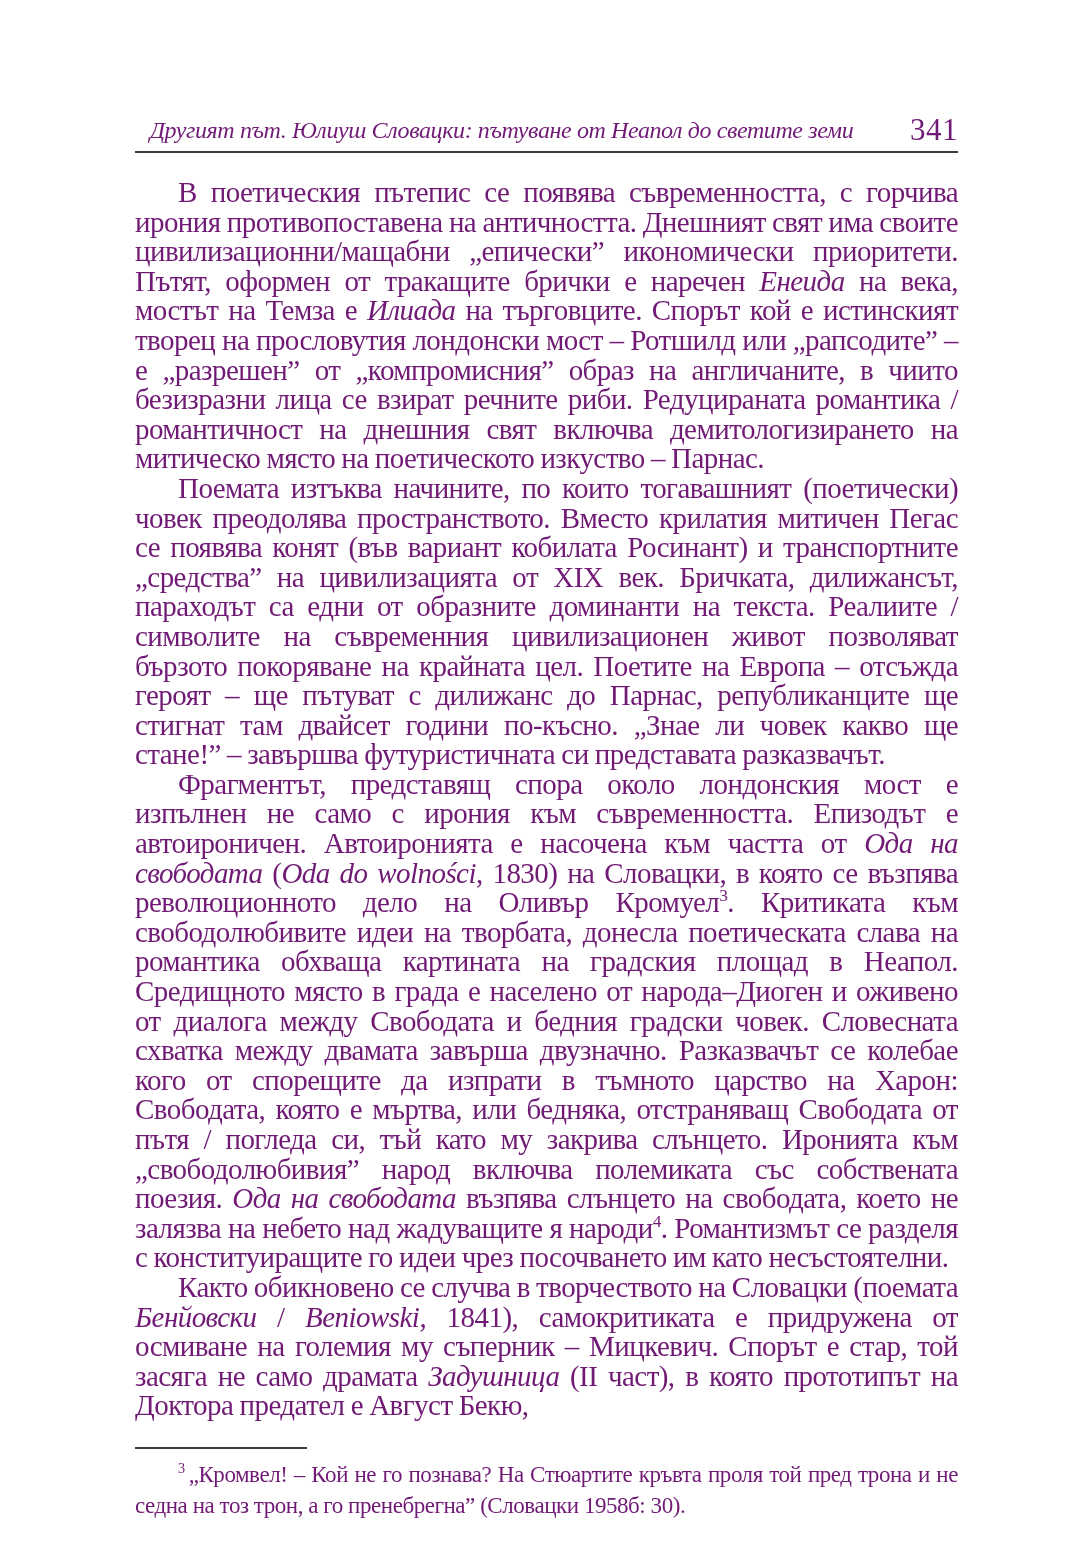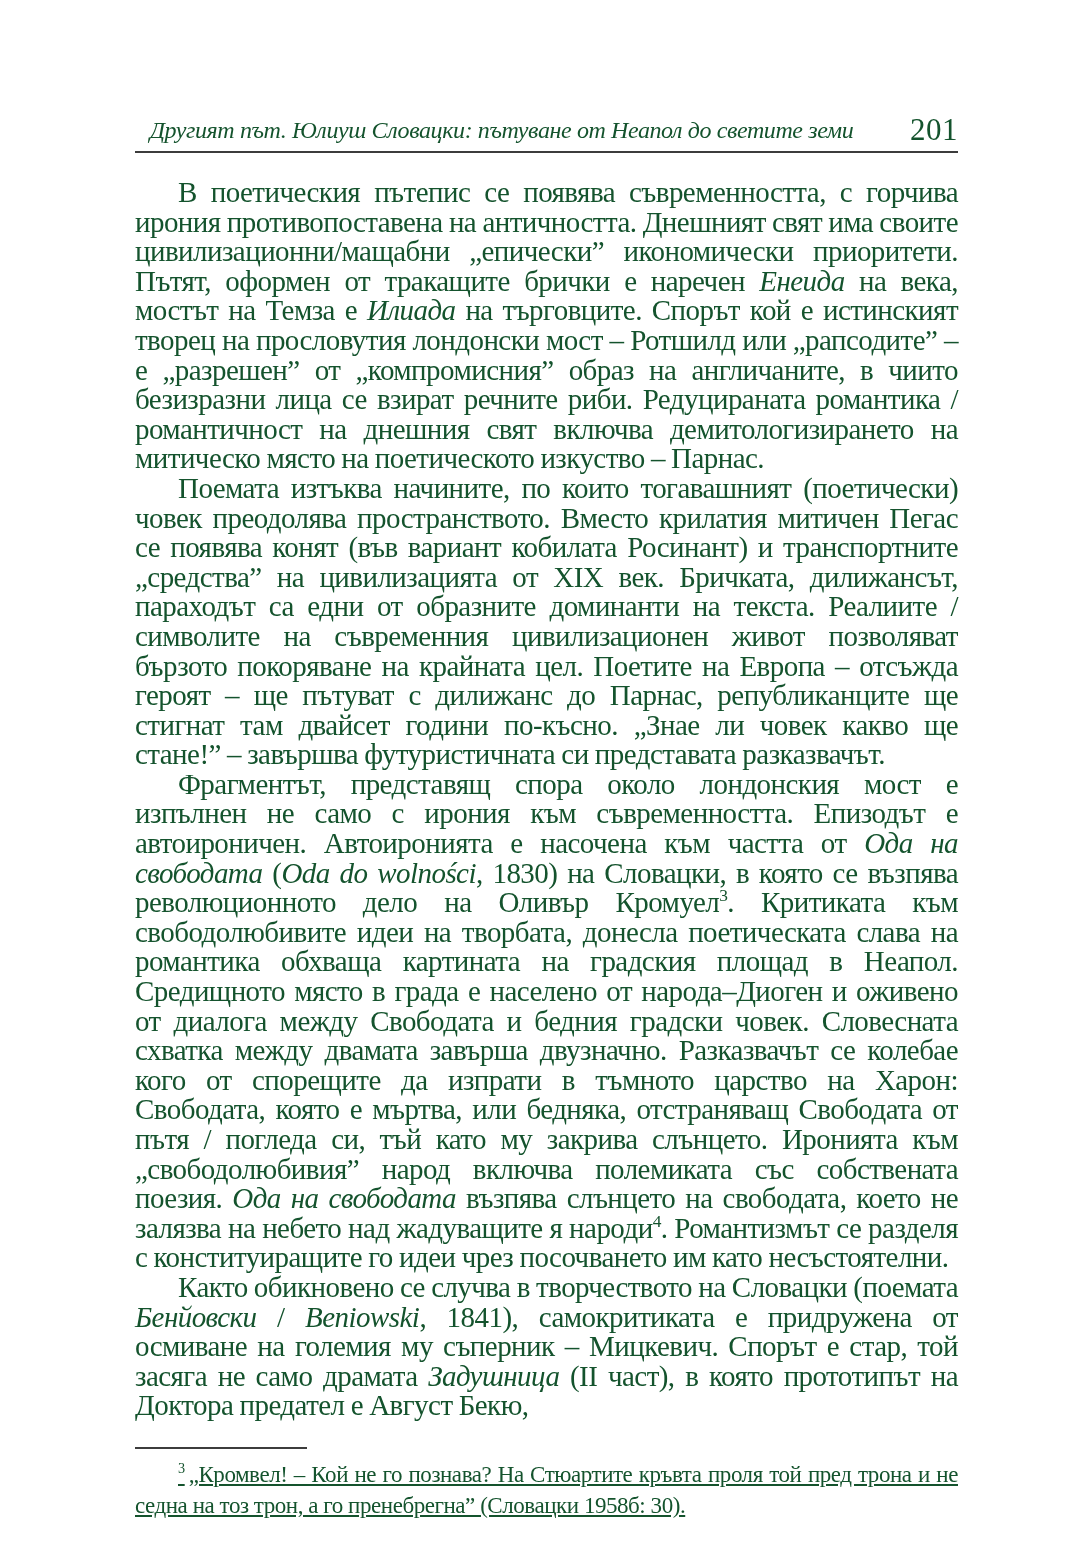--- a/index.html
+++ b/index.html
@@ -5,21 +5,21 @@
   html, body {
     margin: 0;
     padding: 0;
     background: #ffffff;
   }
   .page {
     position: relative;
     width: 1080px;
     height: 1550px;
     background: #ffffff;
-    color: #14532d;
+    color: #701a75;
     font-family: "Liberation Serif", "DejaVu Serif", serif;
     overflow: hidden;
     box-sizing: border-box;
   }
   .text-block {
     position: absolute;
     left: 135px;
     top: 0;
     width: 823px;
   }
@@ -68,21 +68,20 @@
   }
   .it { font-style: italic; }
   sup.fn-ref, .body-text sup {
     font-size: 0.6em;
     line-height: 0;
     vertical-align: super;
   }
   
   .footnotes {
     margin-top: 26px;
-    text-decoration: underline;
   }
   .fn-rule {
     width: 172px;
     border: 0;
     border-top: 2px solid #3c3c3c;
     margin: 0 0 10px 0;
     height: 0;
   }
   .footnotes p {
     margin: 0;
@@ -100,21 +99,21 @@
   }
 </style>
 </head>
 <body>
 
 <div class="page">
   <div class="text-block">
 
     <div class="running-head">
       <div class="running-title">Другият път. Юлиуш Словацки: пътуване от Неапол до светите земи</div>
-      <div class="page-number">201</div>
+      <div class="page-number">341</div>
     </div>
     <hr class="head-rule">
 
     <div class="body-text">
       <p><span>В поетическия пътепис се появява съвременността, с горчива ирония противопоставена на античността. Днешният свят има своите цивилизационни/мащабни „епически” икономически приоритети. Пътят, оформен от тракащите брички е наречен </span><span class="it">Енеида</span><span> на века, мостът на Темза е </span><span class="it">Илиада</span><span> на търговците. Спорът кой е истинският творец на прословутия лондонски мост – Ротшилд или „рапсодите” – е „разрешен” от „компромисния” образ на англичаните, в чиито безизразни лица се взират речните риби. Редуцираната романтика / романтичност на днешния свят включва демитологизирането на митическо място на поетическото изкуство – Парнас.</span></p>
       <p><span>Поемата изтъква начините, по които тогавашният (поетически) човек преодолява пространството. Вместо крилатия митичен Пегас се появява конят (във вариант кобилата Росинант) и транспортните „средства” на цивилизацията от XIX век. Бричката, дилижансът, параходът са едни от образните доминанти на текста. Реалиите / символите на съвременния цивилизационен живот позволяват бързото покоряване на крайната цел. Поетите на Европа – отсъжда героят – ще пътуват с дилижанс до Парнас, републиканците ще стигнат там двайсет години по-късно. „Знае ли човек какво ще стане!” – завършва футуристичната си представата разказвачът.</span></p>
       <p><span>Фрагментът, представящ спора около лондонския мост е изпълнен не само с ирония към съвременността. Епизодът е автоироничен. Автоиронията е насочена към частта от </span><span class="it">Ода на свободата</span><span> (</span><span class="it">Oda do wolności</span><span>, 1830) на Словацки, в която се възпява революционното дело на Оливър Кромуел</span><sup>3</sup><span>. Критиката към свободолюбивите идеи на творбата, донесла поетическата слава на романтика обхваща картината на градския площад в Неапол. Средищното място в града е населено от народа–Диоген и оживено от диалога между Свободата и бедния градски човек. Словесната схватка между двамата завърша двузначно. Разказвачът се колебае кого от спорещите да изпрати в тъмното царство на Харон: Свободата, която е мъртва, или бедняка, отстраняващ Свободата от пътя / погледа си, тъй като му закрива слънцето. Иронията към „свободолюбивия” народ включва полемиката със собствената поезия. </span><span class="it">Ода на свободата</span><span> възпява слънцето на свободата, което не залязва на небето над жадуващите я народи</span><sup>4</sup><span>. Романтизмът се разделя с конституиращите го идеи чрез посочването им като несъстоятелни.</span></p>
       <p><span>Както обикновено се случва в творчеството на Словацки (поемата </span><span class="it">Бенйовски</span><span> / </span><span class="it">Beniowski</span><span>, 1841), самокритиката е придружена от осмиване на големия му съперник – Мицкевич. Спорът е стар, той засяга не само драмата </span><span class="it">Задушница</span><span> (II част), в която прототипът на Доктора предател е Август Бекю,</span></p>
     </div>
 

